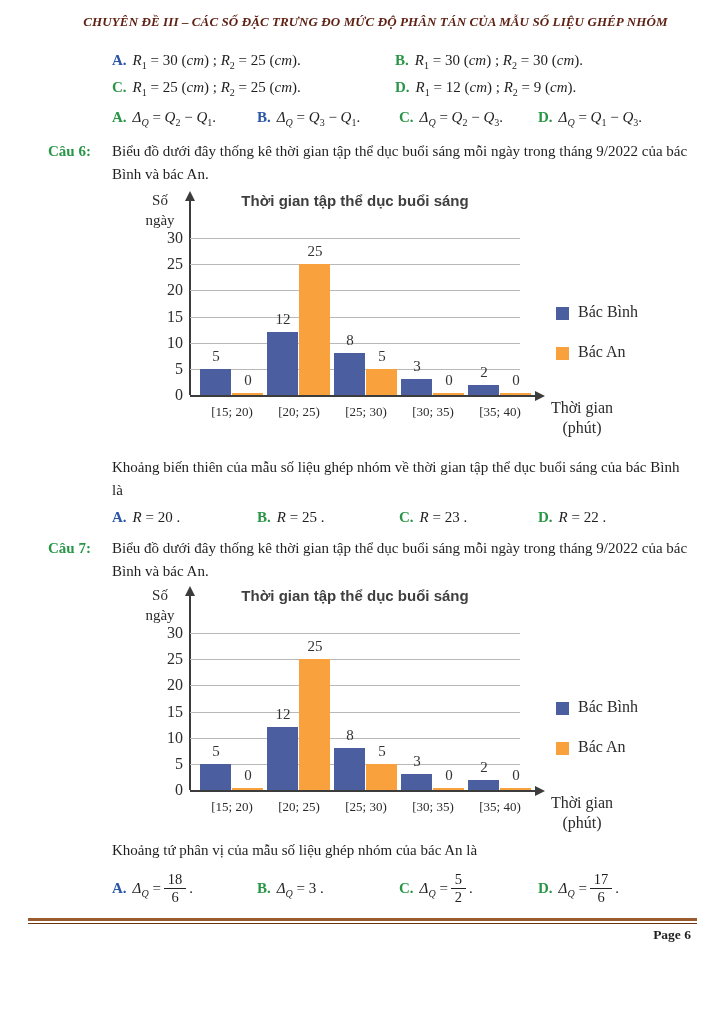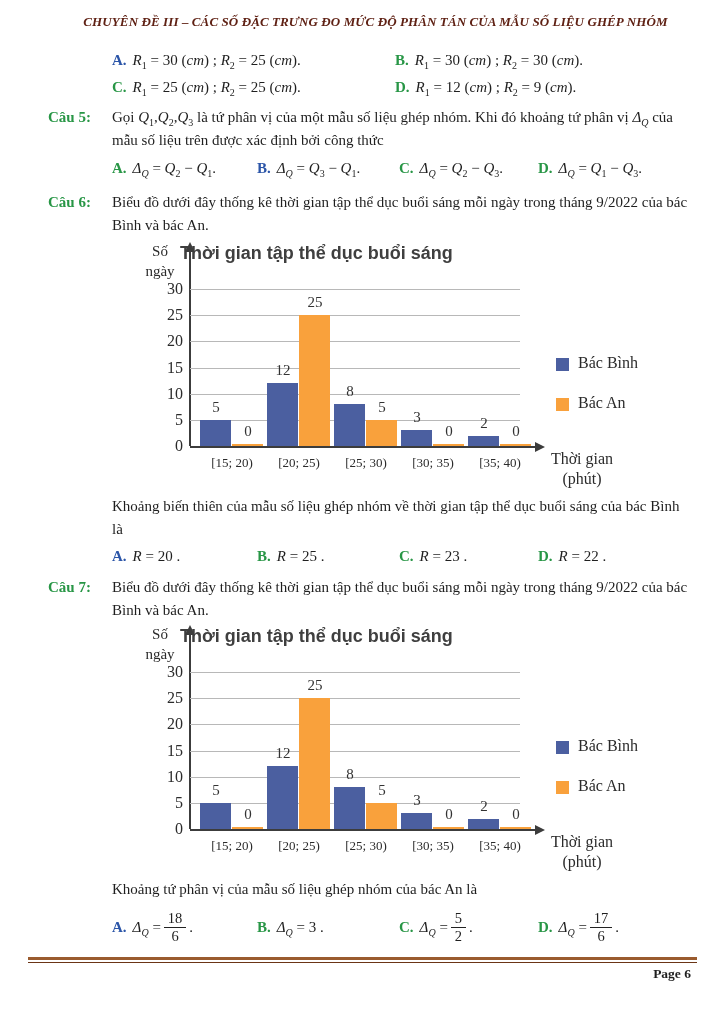--- a/index.html
+++ b/index.html
@@ -30,21 +30,21 @@
   .opt .letter{font-weight:bold;margin-right:6px;}
   .mathtxt i{font-style:italic;}
   sub{font-size:10px;line-height:0;}
   .frac{display:inline-block;text-align:center;margin:0 3px;vertical-align:middle;}
   .frac .num{display:block;padding:0 4px 1px;border-bottom:1.3px solid #222;line-height:15px;font-size:14.5px;}
   .frac .den{display:block;padding-top:1px;line-height:15px;font-size:14.5px;}
   
   .chart{position:relative;width:575px;height:248px;margin:4px 0 0 128px;}
   .c-abs{position:absolute;white-space:nowrap;}
   .c-title{font-family:"Liberation Sans","DejaVu Sans",sans-serif;font-weight:bold;
-           font-size:18px;color:#3f3f3f;}
+           font-size:15px;color:#3f3f3f;text-align:center;}
   .c-ylab{font-size:15px;text-align:center;line-height:20px;color:#2b2b2b;}
   .c-tick{font-size:16px;text-align:right;color:#2b2b2b;line-height:20px;}
   .c-grid{background:#b8b8b8;height:1px;}
   .c-bar{}
   .c-dlab{font-size:15px;text-align:center;color:#333;}
   .c-cat{font-size:13px;text-align:center;color:#2b2b2b;}
   .c-xlab{font-size:16px;text-align:center;line-height:20px;color:#2b2b2b;}
   .c-leg-label{font-size:16px;color:#2b2b2b;}
   
   .footer-rule{margin:6px 28px 0 28px;height:2px;border-top:3px solid var(--rule);border-bottom:1px solid #6b3516;}
@@ -72,24 +72,20 @@
       <div class="opt" style="left: 0px;">
         <span class="letter" style="color: rgb(40, 150, 70);">C.</span>
         <span class="mathtxt"><i>R</i><sub>1</sub> = 25 (<i>cm</i>) ; <i>R</i><sub>2</sub> = 25 (<i>cm</i>).</span>
       </div>
       <div class="opt" style="left: 283px;">
         <span class="letter" style="color: rgb(40, 150, 70);">D.</span>
         <span class="mathtxt"><i>R</i><sub>1</sub> = 12 (<i>cm</i>) ; <i>R</i><sub>2</sub> = 9 (<i>cm</i>).</span>
       </div>
     </div>
 
-  <div class="qrow" style="margin-top:5px">
-    <div class="qlabel">Câu 5:</div>
-    <div class="qtext">Gọi <i>Q</i><sub>1</sub>,<i>Q</i><sub>2</sub>,<i>Q</i><sub>3</sub> là tứ phân vị của một mẫu số liệu ghép nhóm. Khi đó khoảng tứ phân vị <i>Δ</i><sub><i>Q</i></sub> của mẫu số liệu trên được xác định bởi công thức</div>
-  </div>
   <div class="opt-row" style="margin-top:3px">
       <div class="opt" style="left: 0px;">
         <span class="letter" style="color: rgb(40, 150, 70);">A.</span>
         <span class="mathtxt"><i>Δ</i><sub><i>Q</i></sub> = <i>Q</i><sub>2</sub> − <i>Q</i><sub>1</sub>.</span>
       </div>
       <div class="opt" style="left: 145px;">
         <span class="letter" style="color: rgb(43, 85, 168);">B.</span>
         <span class="mathtxt"><i>Δ</i><sub><i>Q</i></sub> = <i>Q</i><sub>3</sub> − <i>Q</i><sub>1</sub>.</span>
       </div>
       <div class="opt" style="left: 287px;">
@@ -152,21 +148,21 @@
       <div class="c-abs c-bar" style="left: 372px; top: 203px; width: 31px; height: 2px; background: rgb(249, 161, 60);"></div>
       <div class="c-abs c-dlab" style="left: 370px; top: 182px; width: 36px;">0</div>
       <div class="c-abs c-cat" style="left: 330px; top: 214px; width: 84px;">[35; 40)</div>
       <div class="c-abs c-xlab" style="left: 398px; top: 208px; width: 112px;">Thời gian<br>(phút)</div>
       <div class="c-abs" style="left: 428px; top: 117px; width: 13px; height: 13px; background: rgb(75, 95, 160);"></div>
       <div class="c-abs c-leg-label" style="left: 450px; top: 113px;">Bác Bình</div>
       <div class="c-abs" style="left: 428px; top: 157px; width: 13px; height: 13px; background: rgb(249, 161, 60);"></div>
       <div class="c-abs c-leg-label" style="left: 450px; top: 153px;">Bác An</div>
     </div>
 
-  <div class="chart-q" style="margin-top:6px">Khoảng biến thiên của mẫu số liệu ghép nhóm về thời gian tập thể dục buổi sáng của bác Bình là</div>
+  <div class="chart-q" style="margin-top:18px">Khoảng biến thiên của mẫu số liệu ghép nhóm về thời gian tập thể dục buổi sáng của bác Bình là</div>
   <div class="opt-row" style="margin-top:2px">
       <div class="opt" style="left: 0px;">
         <span class="letter" style="color: rgb(43, 85, 168);">A.</span>
         <span class="mathtxt"><i>R</i> = 20 .</span>
       </div>
       <div class="opt" style="left: 145px;">
         <span class="letter" style="color: rgb(40, 150, 70);">B.</span>
         <span class="mathtxt"><i>R</i> = 25 .</span>
       </div>
       <div class="opt" style="left: 287px;">

